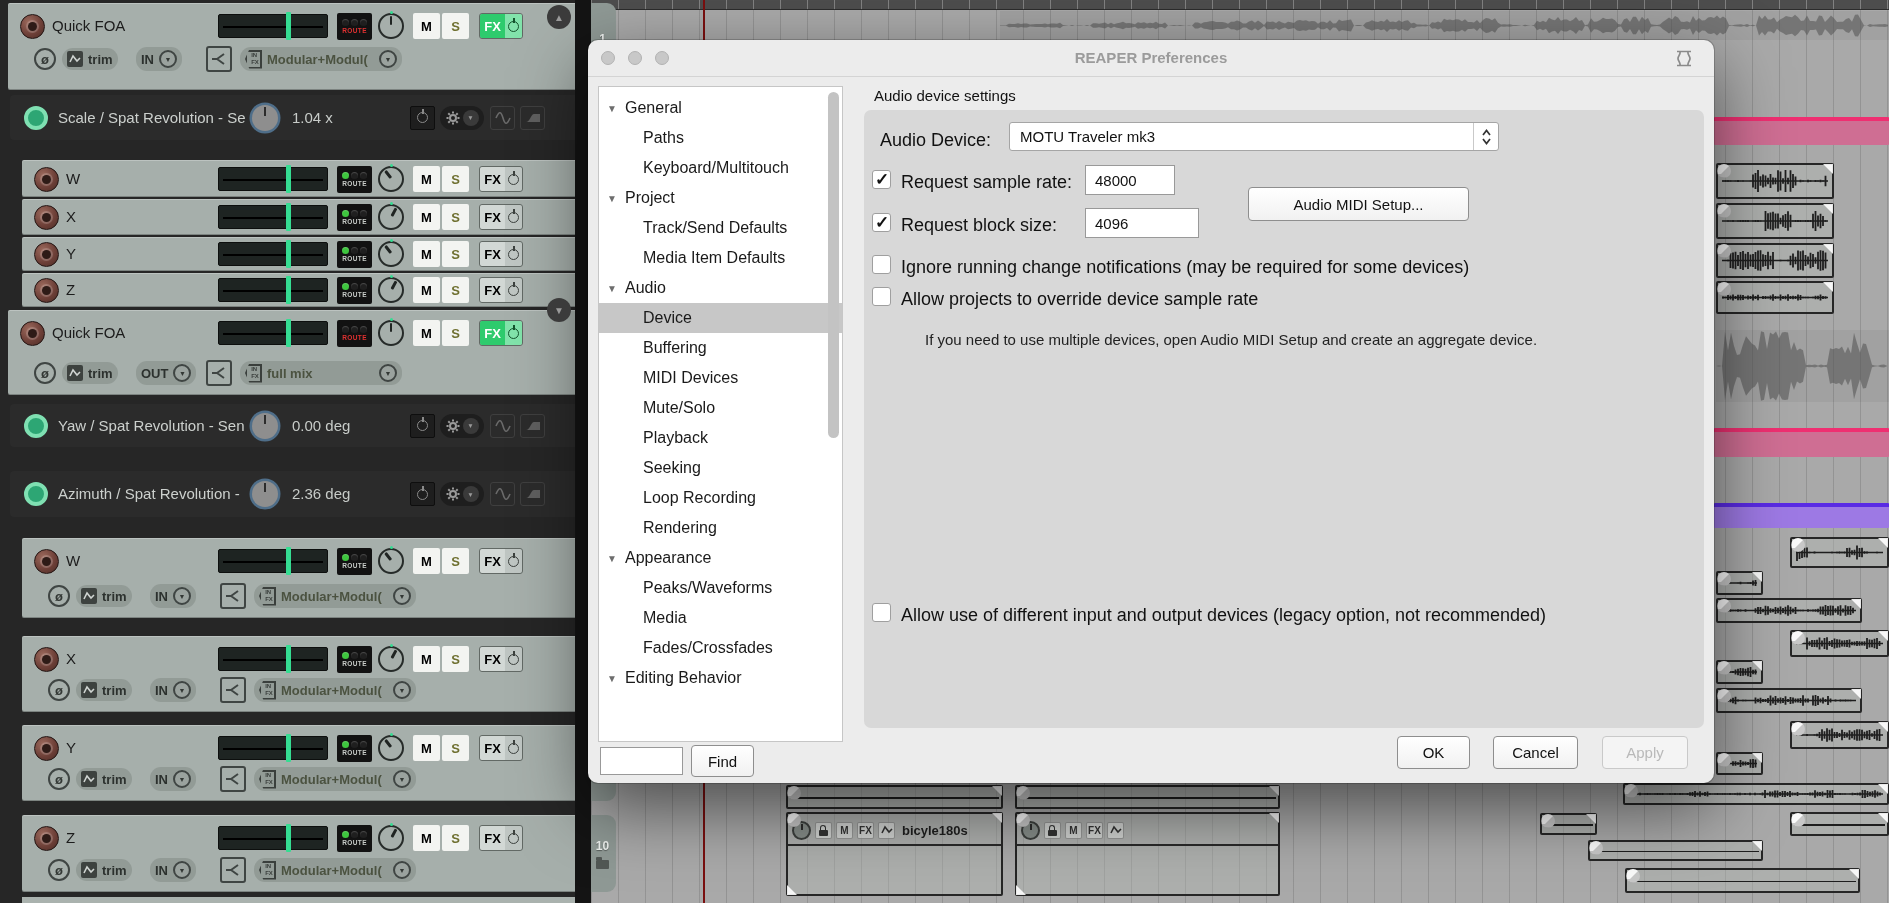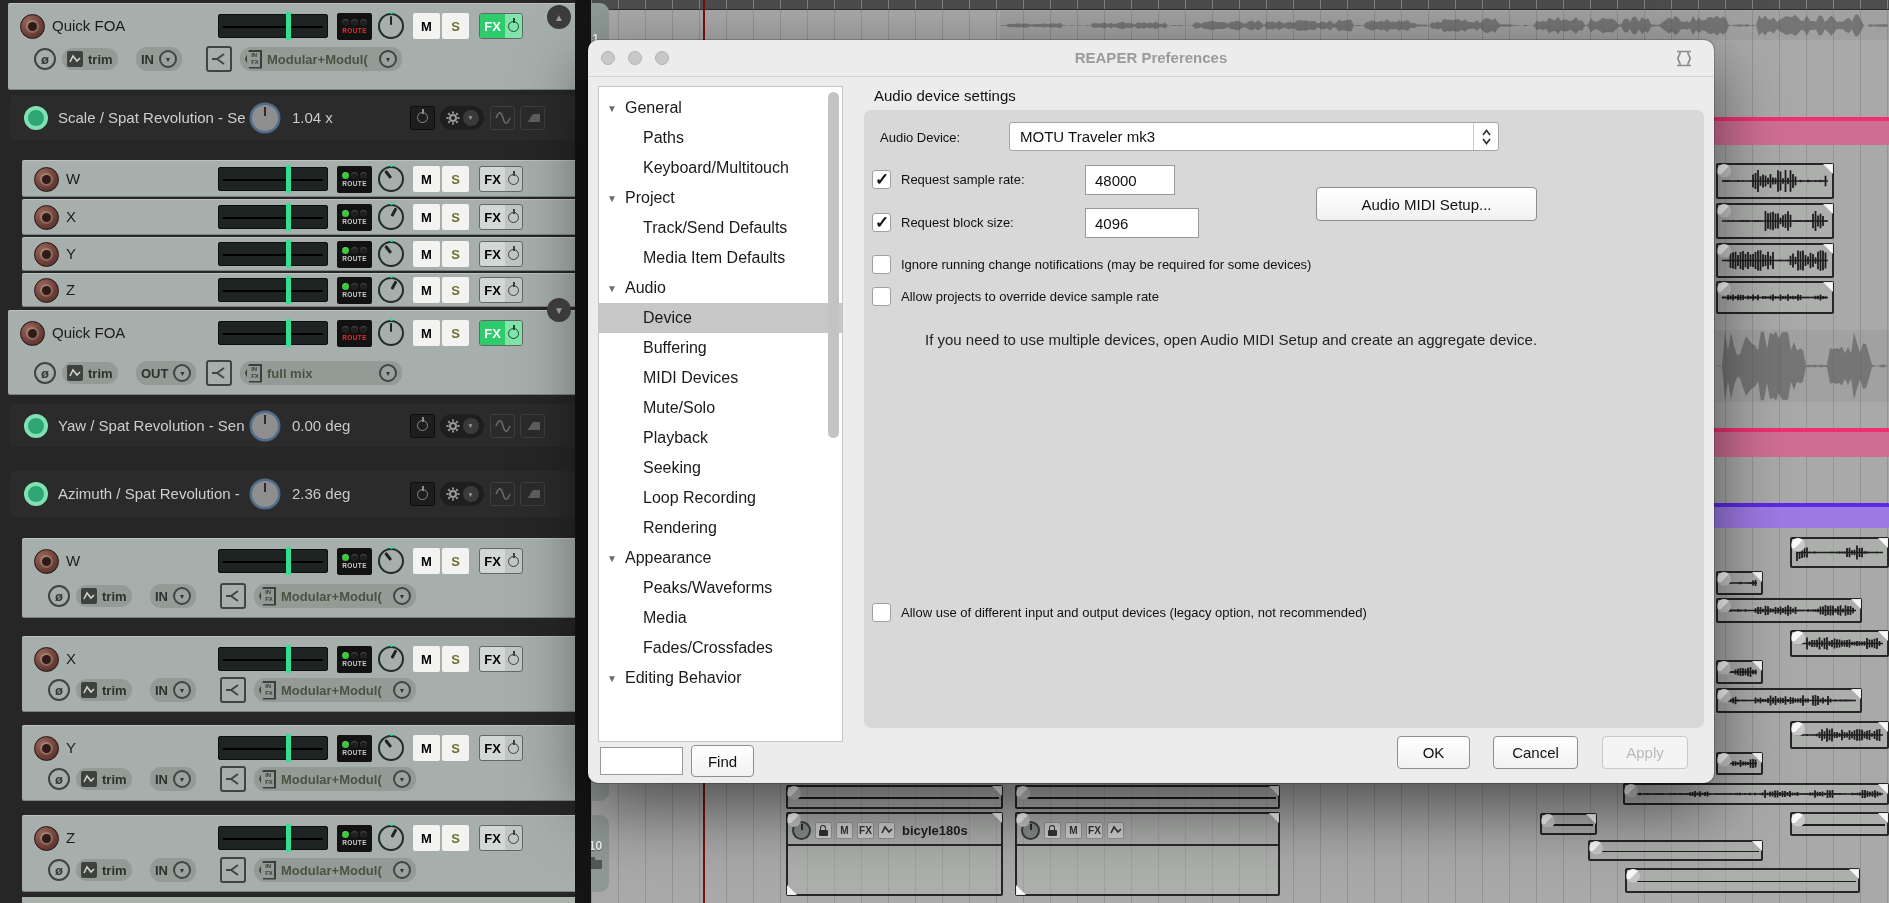--- a/index.html
+++ b/index.html
@@ -34,21 +34,21 @@
   .mi-lock::before{content:"";position:absolute;top:2px;left:4px;width:6px;height:5px;border:1.5px solid #333;
           border-bottom:none;border-radius:3px 3px 0 0;box-sizing:border-box;}
   .mi-lock::after{content:"";position:absolute;top:7px;left:3px;width:9px;height:6px;background:#333;border-radius:1px;}
   .mi-name{font-size:13px;font-weight:bold;color:#1e1e1e;margin-left:3px;white-space:nowrap;}
   
   #tcp{position:absolute;left:0;top:0;width:591px;height:903px;background:#262626;}
   #tcp::after{content:"";position:absolute;right:0;top:0;width:16px;height:100%;background:#141414;}
   #tcp .bottomstrip{position:absolute;left:22px;right:16px;bottom:0;height:6px;background:#aab2ae;}
   .scrollbtn{position:absolute;left:547px;width:24px;height:24px;border-radius:50%;background:#3b3b3b;
              color:#9a9a9a;font-size:10px;display:flex;align-items:center;justify-content:center;z-index:5;}
-  .track{position:absolute;left:0;width:609px;}
+  .track{position:absolute;left:0;width:609px;padding-left:7px;}
   .track .panel{position:absolute;top:0;bottom:0;right:27px;background:#a6afab;border-radius:2px 0 0 2px;
                 box-shadow:inset 0 1px 0 rgba(255,255,255,.25), inset 0 -1px 0 rgba(0,0,0,.25);}
   .tab{position:absolute;right:0;top:0;bottom:0;width:27px;background:#8f9995;border-radius:0 9px 9px 0;
        display:flex;flex-direction:column;align-items:center;justify-content:center;gap:7px;}
   .tab .num{font-size:12px;font-weight:bold;color:#eef1ef;text-shadow:0 1px 1px rgba(0,0,0,.4);}
   .folder{width:13px;height:9px;background:#525855;border-radius:1px;position:relative;}
   .folder::before{content:"";position:absolute;top:-3px;left:0;width:6px;height:3px;background:#525855;border-radius:1px 1px 0 0;}
   .rec{position:absolute;width:25px;height:25px;border-radius:50%;box-sizing:border-box;
        background:radial-gradient(circle at 35% 32%,#9d6b5e,#6e4038 55%,#4b2b24);border:1px solid #231513;}
   .rec::after{content:"";position:absolute;left:50%;top:50%;width:9px;height:9px;margin:-4.5px 0 0 -4.5px;
@@ -122,21 +122,21 @@
   #sb-list{position:absolute;left:10px;top:46px;width:245px;height:656px;background:#fff;border:1px solid #c6c6c6;
            overflow:hidden;box-sizing:border-box;padding-top:6px;}
   .sb-row{position:relative;height:30px;display:flex;align-items:center;font-size:16px;color:#1a1a1a;}
   .sb-row .tri{position:absolute;left:8px;font-size:10px;color:#6d6d6d;}
   .sb-row .lbl{margin-left:44px;white-space:nowrap;}
   .sb-row.parent .lbl{margin-left:26px;}
   .sb-row.selected{background:#c7c7c7;}
   #sb-thumb{position:absolute;left:240px;top:52px;width:11px;height:346px;background:#c3c3c3;border-radius:6px;}
   #content-hdr{position:absolute;left:286px;top:47px;font-size:15px;color:#111;}
   #grp{position:absolute;left:276px;top:70px;width:840px;height:618px;background:#d8d8d8;border-radius:7px;}
-  .flabel{position:absolute;font-size:13px;color:#111;white-space:nowrap;}
+  .flabel{position:absolute;font-size:18px;color:#111;white-space:nowrap;}
   #dropdown{position:absolute;left:421px;top:82px;width:490px;height:29px;background:#fff;border:1px solid #a5a5a5;
             border-radius:3px;box-sizing:border-box;display:flex;align-items:center;}
   #dropdown .dval{flex:1;font-size:15px;color:#111;padding-left:10px;}
   #dropdown .stepper{width:24px;height:100%;border-left:1px solid #c9c9c9;display:flex;align-items:center;justify-content:center;}
   .cb{position:absolute;width:19px;height:19px;background:#fff;border:1px solid #9f9f9f;border-radius:3px;box-sizing:border-box;}
   .cb.checked::after{content:"\2713";position:absolute;left:2px;top:-2px;font-size:17px;font-weight:bold;color:#111;}
   .tinput{position:absolute;background:#fff;border:1px solid #999;box-sizing:border-box;font-size:15px;color:#111;
           display:flex;align-items:center;padding-left:9px;}
   .macbtn{position:absolute;background:linear-gradient(#ffffff,#f1f1f1);border:1px solid #8e8e8e;border-radius:4px;
           font-size:15px;color:#111;display:flex;align-items:center;justify-content:center;box-sizing:border-box;}
@@ -1029,21 +1029,21 @@
     </div>
 
     <div class="cb checked" style="left:284px;top:130px"></div>
     <div class="flabel" style="left:313px;top:132px">Request sample rate:</div>
     <div class="tinput" style="left:497px;top:125px;width:90px;height:30px">48000</div>
 
     <div class="cb checked" style="left:284px;top:173px"></div>
     <div class="flabel" style="left:313px;top:175px">Request block size:</div>
     <div class="tinput" style="left:497px;top:168px;width:114px;height:30px">4096</div>
 
-    <div class="macbtn" style="left:728px;top:147px;width:221px;height:34px">Audio MIDI Setup...</div>
+    <div class="macbtn" style="left:660px;top:147px;width:221px;height:34px">Audio MIDI Setup...</div>
 
     <div class="cb" style="left:284px;top:215px"></div>
     <div class="flabel" style="left:313px;top:217px">Ignore running change notifications (may be required for some devices)</div>
 
     <div class="cb" style="left:284px;top:247px"></div>
     <div class="flabel" style="left:313px;top:249px">Allow projects to override device sample rate</div>
 
     <div id="note" style="left:337px;top:291px">If you need to use multiple devices, open Audio MIDI Setup and create an aggregate device.</div>
 
     <div class="cb" style="left:284px;top:563px"></div>

